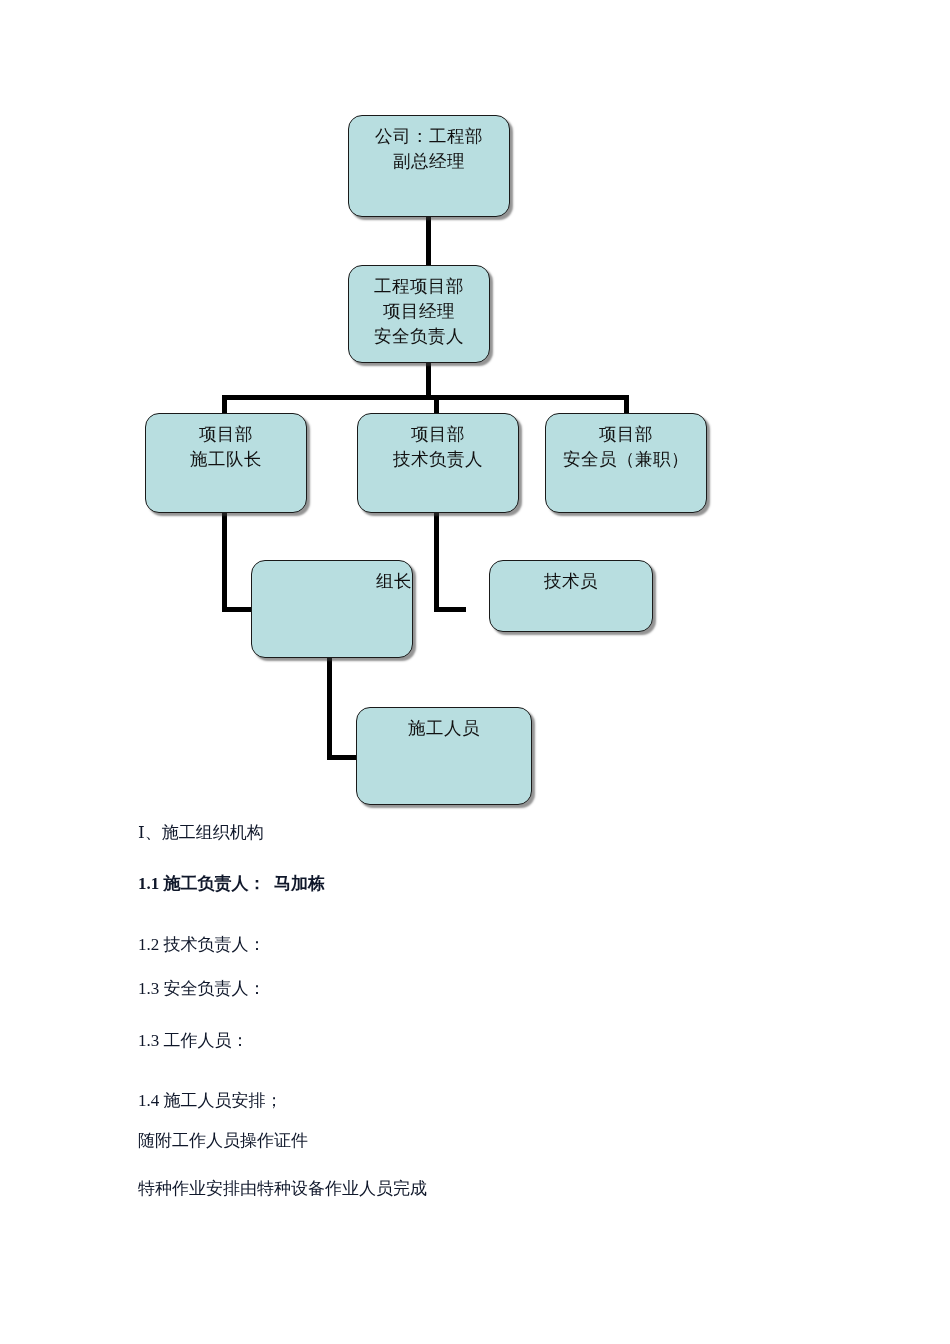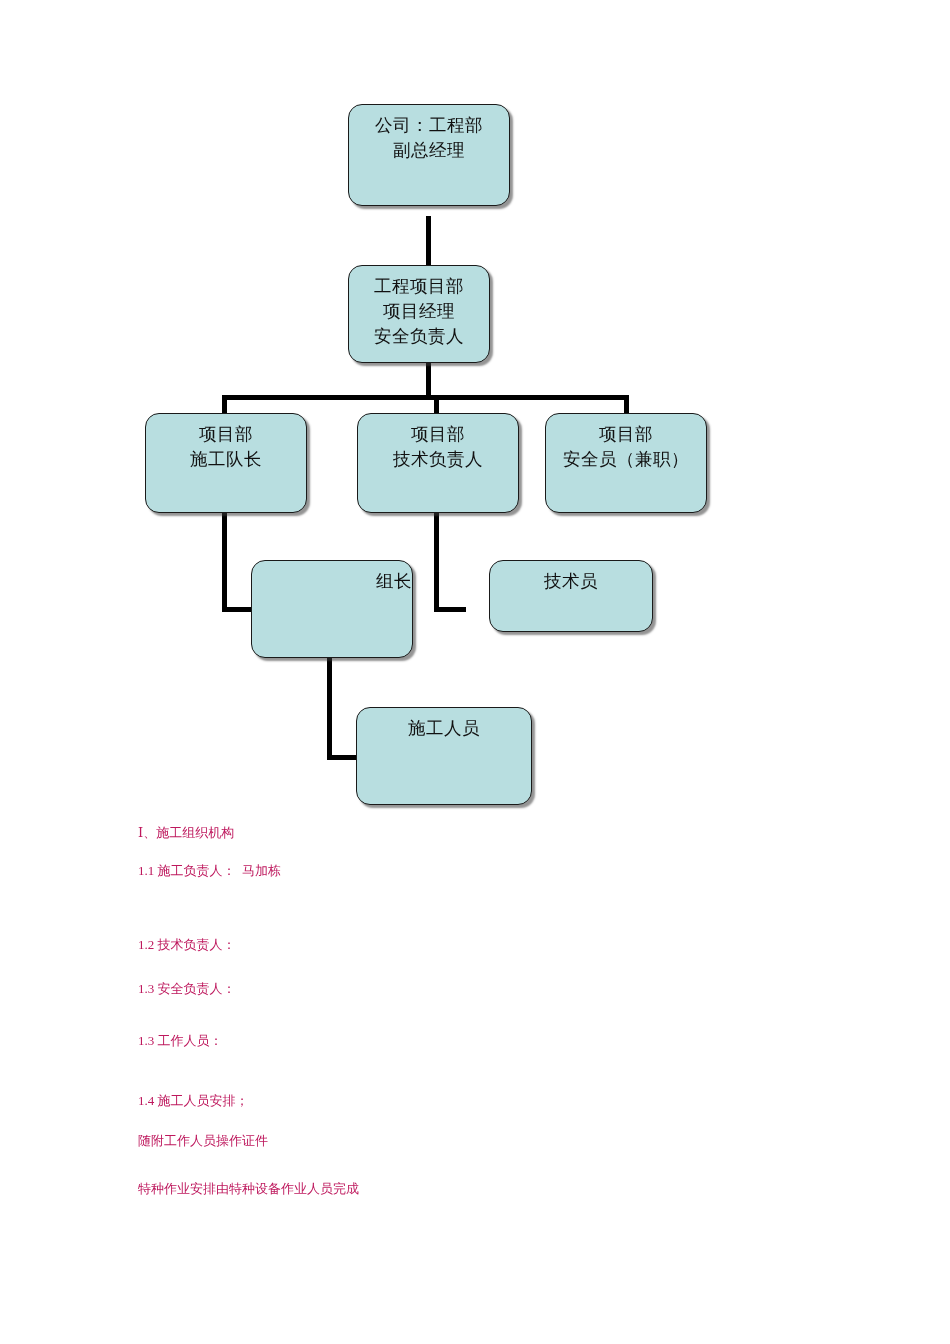--- a/index.html
+++ b/index.html
@@ -64,23 +64,23 @@
   }
 
   
   #doc-text {
     position: absolute;
     left: 0;
     top: 806px;
     width: 950px;
   }
   .para {
-    font-size: 13px;
+    font-size: 17px;
     line-height: 26px;
-    color: #be185d;
+    color: #0f172a;
     white-space: pre;
     margin: 0;
     padding: 0;
     position: absolute;
     left: 138px;
   }
 </style>
 </head>
 <body>
 
@@ -102,21 +102,21 @@
 
     <div class="conn" style="left:222px; top:511px; width:5px; height:101px;"></div>
     <div class="conn" style="left:222px; top:607px; width:32px; height:5px;"></div>
 
     <div class="conn" style="left:434px; top:511px; width:5px; height:101px;"></div>
     <div class="conn" style="left:434px; top:607px; width:32px; height:5px;"></div>
 
     <div class="conn" style="left:327px; top:656px; width:5px; height:104px;"></div>
     <div class="conn" style="left:327px; top:755px; width:33px; height:5px;"></div>
 
-    <div class="node" style="left:348px; top:104px; width:162px; height:102px;align-items:center;">
+    <div class="node" style="left:348px; top:115px; width:162px; height:102px;align-items:center;">
       <span class="line">公司：工程部</span>
       <span class="line">副总经理</span>
     </div>
 
     <div class="node" style="left:348px; top:265px; width:142px; height:98px;">
       <span class="line">工程项目部</span>
       <span class="line">项目经理</span>
       <span class="line">安全负责人</span>
     </div>
 
@@ -144,21 +144,21 @@
     </div>
 
     <div class="node" style="left:356px; top:707px; width:176px; height:98px;">
       <span class="line">施工人员</span>
     </div>
 
   </div>
 
   <div id="doc-text">
     <p class="para" style="top:14px;">Ⅰ、施工组织机构</p>
-    <p class="para" style="top:52px;">1.1 施工负责人：  马加栋</p>
+    <p class="para" style="top:65px;font-weight:bold;">1.1 施工负责人：  马加栋</p>
     <p class="para" style="top:118px;margin-top:8px;">1.2 技术负责人：</p>
     <p class="para" style="top:170px;">1.3 安全负责人：</p>
     <p class="para" style="top:222px;">1.3 工作人员：</p>
     <p class="para" style="top:282px;">1.4 施工人员安排；</p>
     <p class="para" style="top:322px;">随附工作人员操作证件</p>
     <p class="para" style="top:370px;">特种作业安排由特种设备作业人员完成</p>
   </div>
 
 </div>
 

